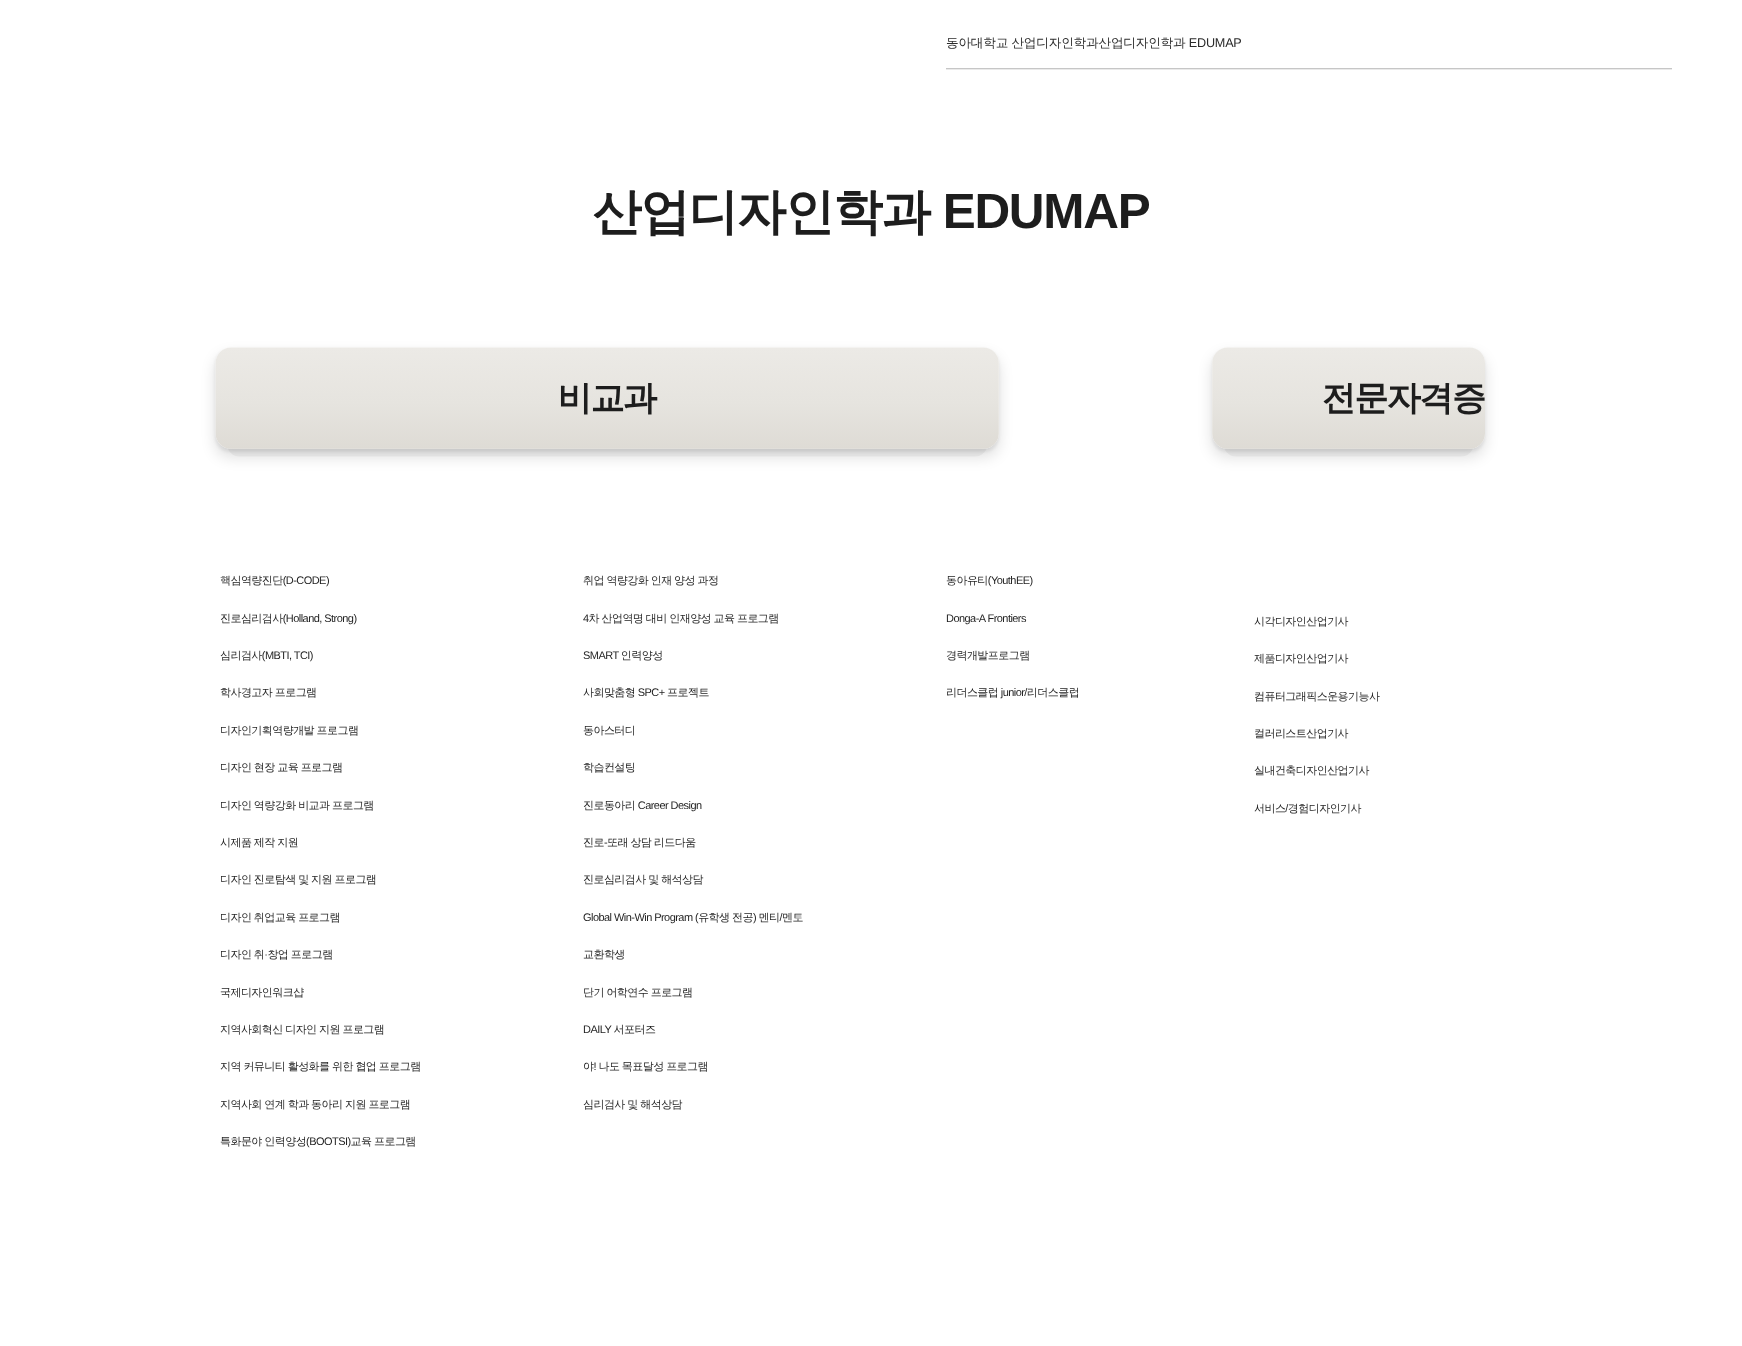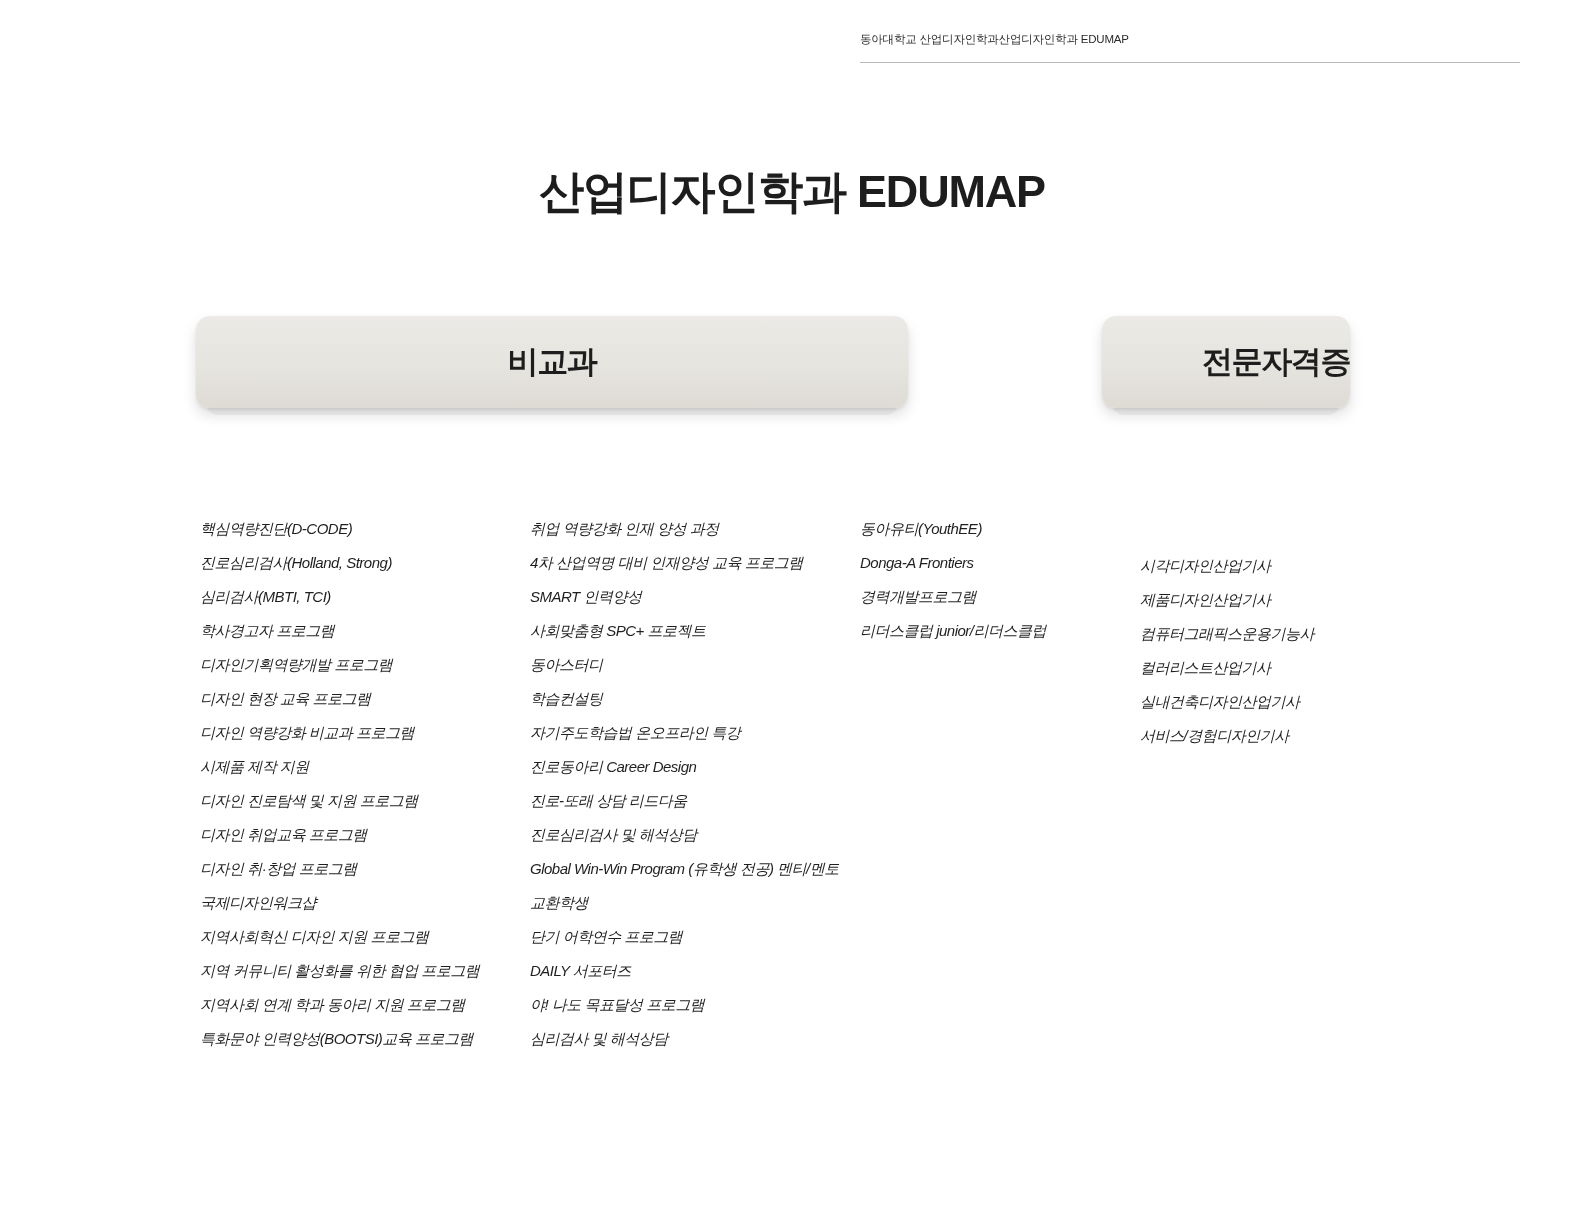--- a/index.html
+++ b/index.html
@@ -97,26 +97,25 @@
     display: flex;
   }
   .col {
     flex: 0 0 auto;
   }
   .col-1 { width: 330px; margin-left: 200px; }
   .col-2 { width: 330px; }
   .col-3 { width: 280px; }
   .col-4 { width: 300px; margin-top: 37px; }
   .item {
-    font-size: 15px;
+    font-size: 10px;
     line-height: 34px;
     letter-spacing: -0.5px;
     color: #1f1f1f;
     white-space: nowrap;
-    font-style: italic;
   }
 </style>
 </head>
 <body>
 
 <div class="page-header">
   <span class="hdr-left">동아대학교 산업디자인학과</span>
   <span class="hdr-right">산업디자인학과 EDUMAP</span>
 </div>
 
@@ -152,21 +151,20 @@
     <div class="item">특화문야 인력양성(BOOTSI)교육 프로그램</div>
   </div>
 
   <div class="col col-2">
     <div class="item">취업 역량강화 인재 양성 과정</div>
     <div class="item">4차 산업역명 대비 인재양성 교육 프로그램</div>
     <div class="item">SMART 인력양성</div>
     <div class="item">사회맞춤형 SPC+ 프로젝트</div>
     <div class="item">동아스터디</div>
     <div class="item">학습컨설팅</div>
-    <div class="item">자기주도학습법 온오프라인 특강</div>
     <div class="item">진로동아리 Career Design</div>
     <div class="item">진로-또래 상담 리드다움</div>
     <div class="item">진로심리검사 및 해석상담</div>
     <div class="item">Global Win-Win Program (유학생 전공) 멘티/멘토</div>
     <div class="item">교환학생</div>
     <div class="item">단기 어학연수 프로그램</div>
     <div class="item">DAILY 서포터즈</div>
     <div class="item">야! 나도 목표달성 프로그램</div>
     <div class="item">심리검사 및 해석상담</div>
   </div>

